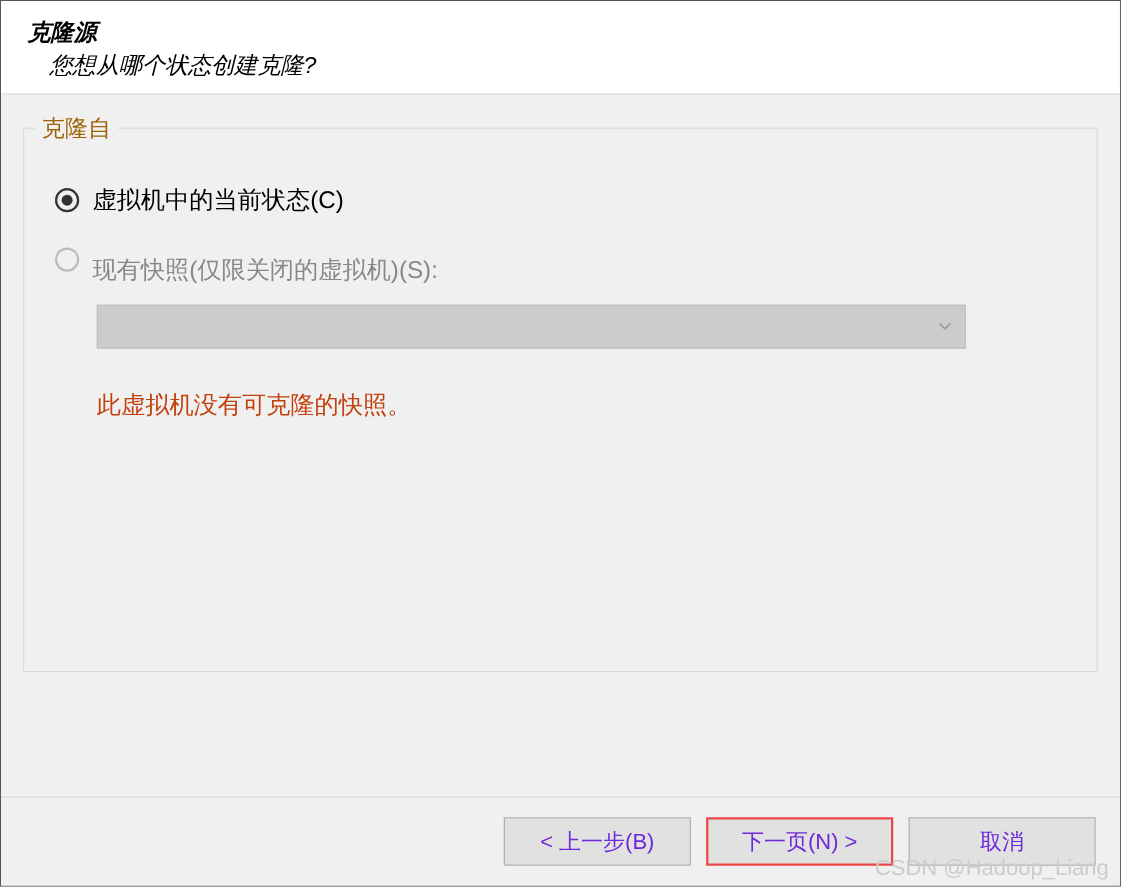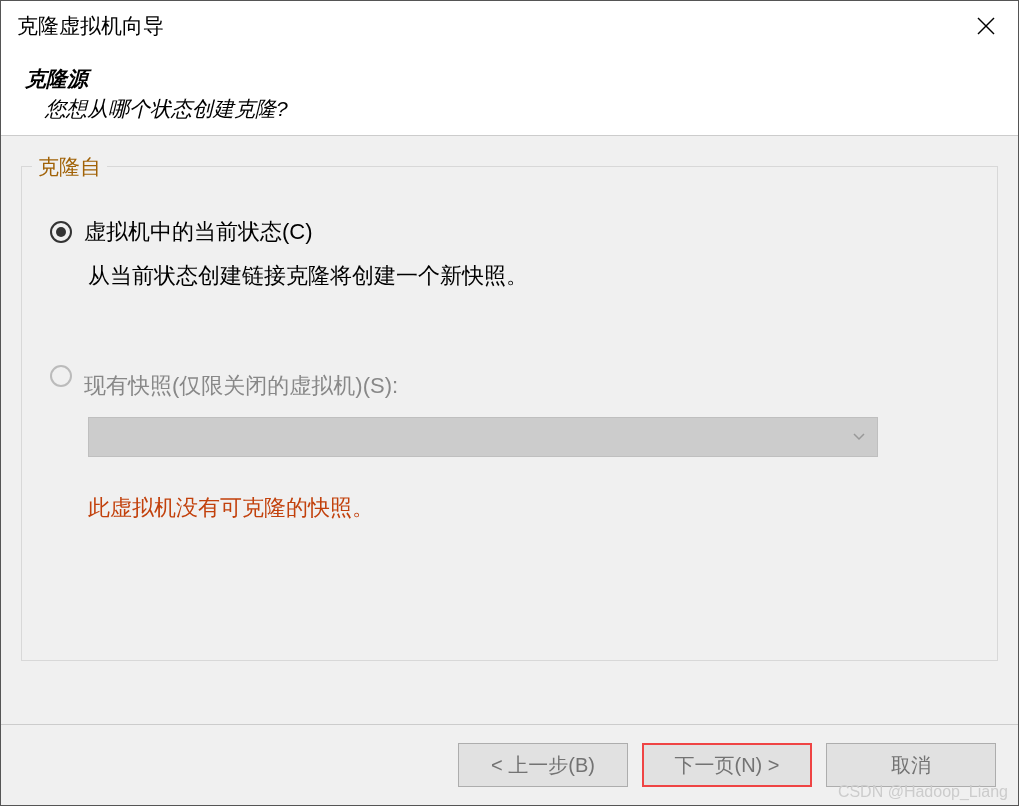--- a/index.html
+++ b/index.html
@@ -161,66 +161,56 @@
     .btn {
       width: 170px;
       height: 44px;
       font-size: 20px;
       background: #e1e1e1;
       border: 1px solid #adadad;
       cursor: pointer;
       display: flex;
       align-items: center;
       justify-content: center;
-      color: #737373;
+      color: #6d28d9;
     }
     .btn.primary {
       border: 2px solid #ef4444;
       background: #e1e1e1;
     }
     .watermark {
       position: absolute;
       right: 10px;
       bottom: 4px;
-      font-size: 16px;
+      font-size: 20px;
       color: #ccc;
       font-family: Arial, sans-serif;
       pointer-events: none;
     }
   </style>
 </head>
 <body>
 
 <div class="dialog">
-  <div class="titlebar">
-    <div class="titlebar-title">克隆虚拟机向导</div>
-    <div class="close-btn">
-      <svg viewBox="0 0 18 18">
-        <line x1="1" y1="1" x2="17" y2="17" stroke="#000" stroke-width="1.5"></line>
-        <line x1="17" y1="1" x2="1" y2="17" stroke="#000" stroke-width="1.5"></line>
-      </svg>
-    </div>
-  </div>
 
   <div class="header-section">
     <div class="header-title">克隆源</div>
     <div class="header-subtitle">您想从哪个状态创建克隆?</div>
   </div>
 
   <div class="content-area">
     <div class="fieldset">
       <div class="fieldset-legend">克隆自</div>
 
       <div class="radio-row">
         <div class="radio-outer">
           <div class="radio-inner"></div>
         </div>
         <div class="radio-label">虚拟机中的当前状态(C)</div>
       </div>
-      <div class="desc">从当前状态创建链接克隆将创建一个新快照。</div>
 
       <div class="radio-row">
         <div class="radio-outer disabled"></div>
         <div class="radio-label disabled">现有快照(仅限关闭的虚拟机)(S):</div>
       </div>
       <div class="combo">
         <div class="combo-arrow">
           <svg viewBox="0 0 12 8">
               <polyline points="1,1 6,6 11,1" fill="none" stroke="#999" stroke-width="1.5"></polyline>
             </svg>

